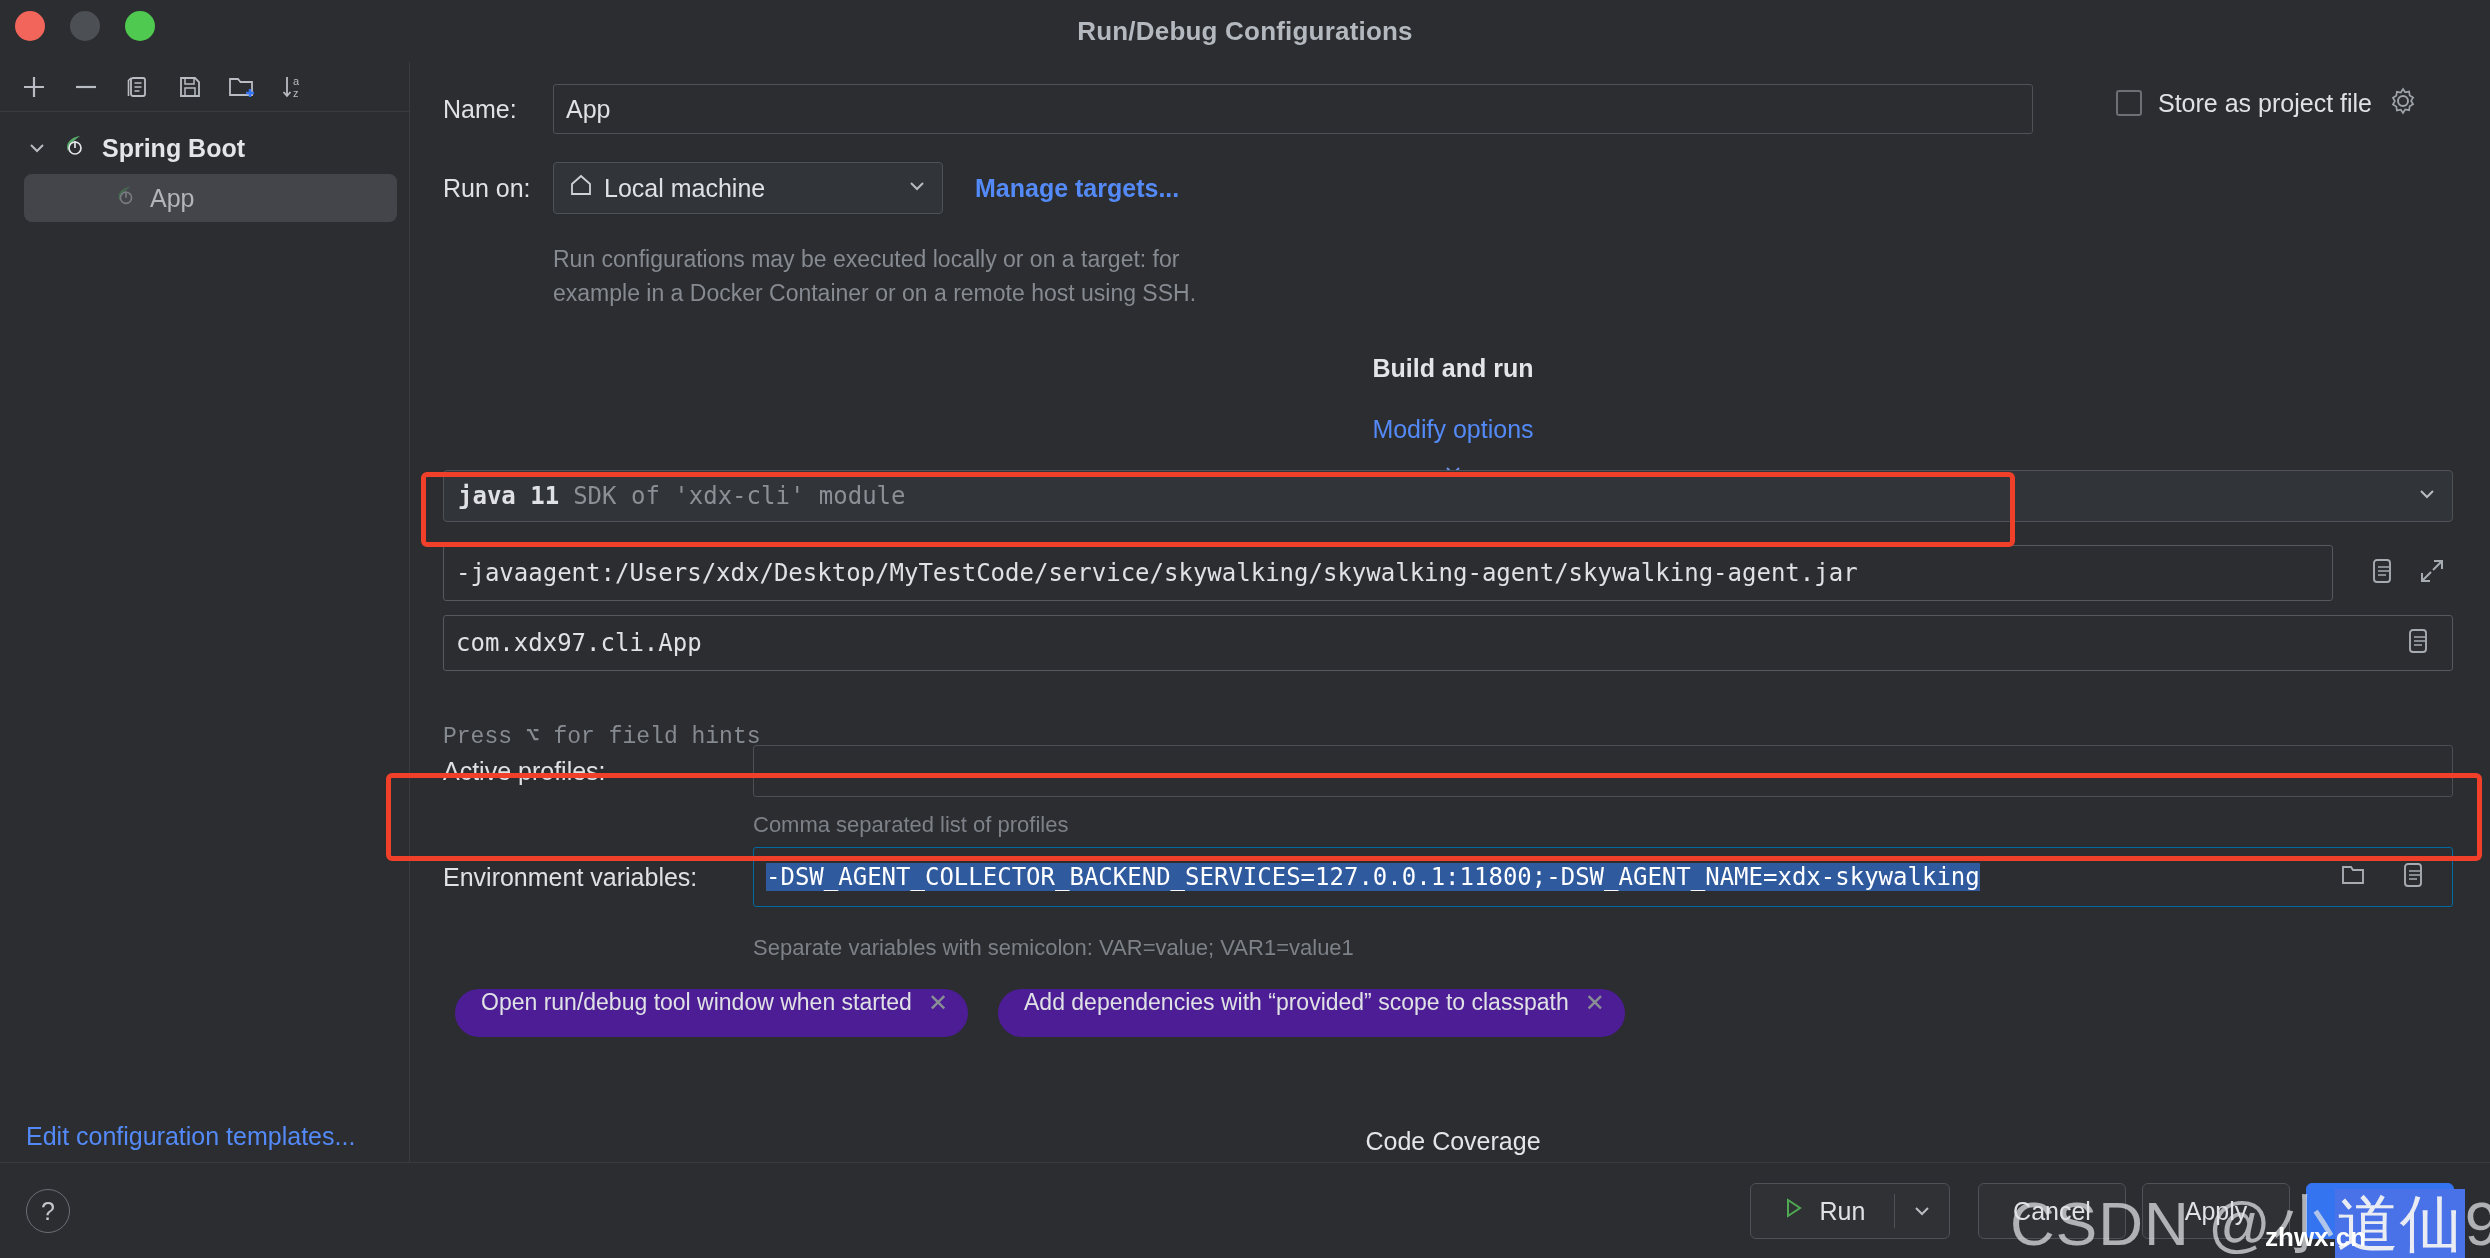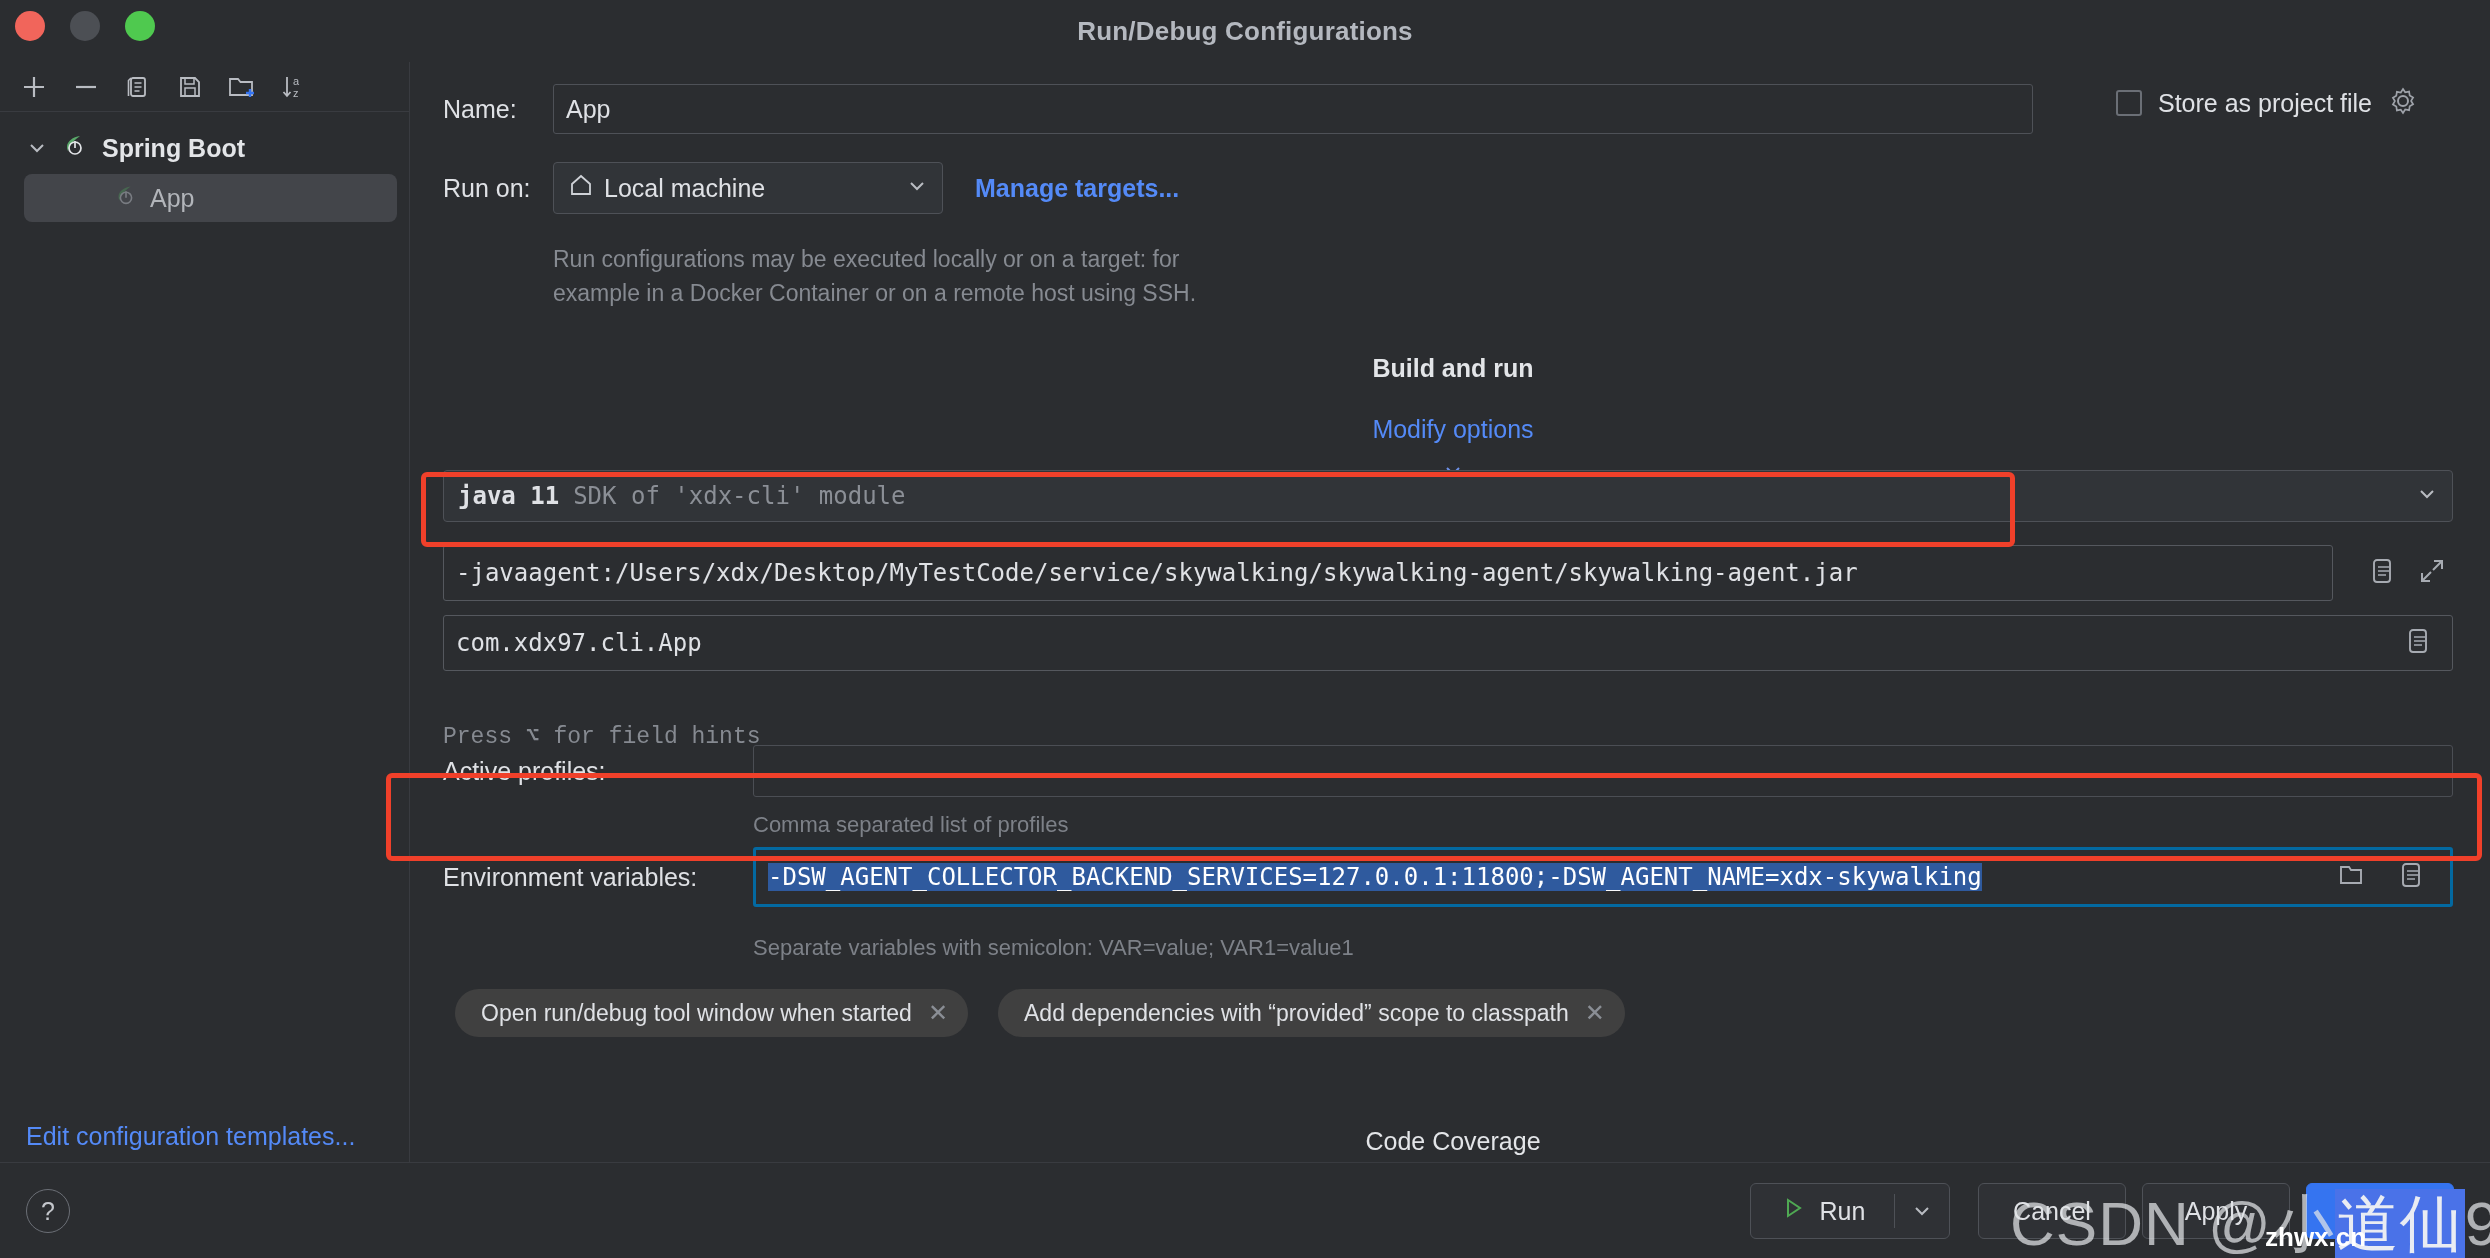--- a/index.html
+++ b/index.html
@@ -94,22 +94,22 @@
     font-size: 24px;
   }
 
   
   .redbox {
     position: absolute; border: 5px solid #f0402a; border-radius: 6px;
     pointer-events: none;
   }
 
   .chip {
-    height: 48px; border-radius: 24px; background: #404040;
-    display: inline-flex; align-items: center; gap: 16px;
+    height: 48px; border-radius: 24px; background: #4c1d95;
+    display: inline-flex; gap: 16px;
     padding: 0 20px 0 26px; font-size: 23px; color: #dfe1e5;
   }
   .chip .x { color: #8a8e95; font-size: 24px; }
 
   
   .bottombar {
     position: absolute; left: 0; top: 1162px; width: 2490px; height: 96px;
     background: #2b2d30; border-top: 1px solid #393b40;
   }
   .helpbtn {
@@ -327,21 +327,21 @@
     <div class="hint" style="position:absolute; left:32px; top:660px;font-family:Liberation Mono, monospace;">Press ⌥ for field hints</div>
 
     <div style="position:absolute; left:32px; top:683px; width:2010px; display:flex; align-items:center;">
       <div class="label" style="width:310px;">Active profiles:</div>
       <div class="txtfield" style="flex:1; height:52px; border-color:#4b4e54;"></div>
     </div>
     <div class="hintsm" style="position:absolute; left:342px; top:750px;">Comma separated list of profiles</div>
 
     <div style="position:absolute; left:32px; top:785px; width:2010px; display:flex; align-items:center;">
       <div class="label" style="width:310px;">Environment variables:</div>
-      <div style="flex:1; height:60px; border:3px solid #0369a1; border-radius:3px; background:#2b2d30;
+      <div style="flex:1; height:60px; border:1px solid #0369a1; border-radius:3px; background:#2b2d30;
                   display:flex; align-items:center; padding:0 12px; position:relative;">
         <span class="monofield selhl">-DSW_AGENT_COLLECTOR_BACKEND_SERVICES=127.0.0.1:11800;-DSW_AGENT_NAME=xdx-skywalking</span>
         <span style="position:absolute; right:84px;">
           <svg width="30" height="30" viewBox="0 0 30 30">
             <path d="M5 7h8l2 3h10v13H5z" stroke="#a7abb2" stroke-width="1.9" fill="none"></path>
           </svg>
         </span>
         <span style="position:absolute; right:24px;">
           <svg width="30" height="30" viewBox="0 0 30 30">
             <rect x="7" y="4" width="16" height="22" rx="3" stroke="#a7abb2" stroke-width="1.9" fill="none"></rect>

